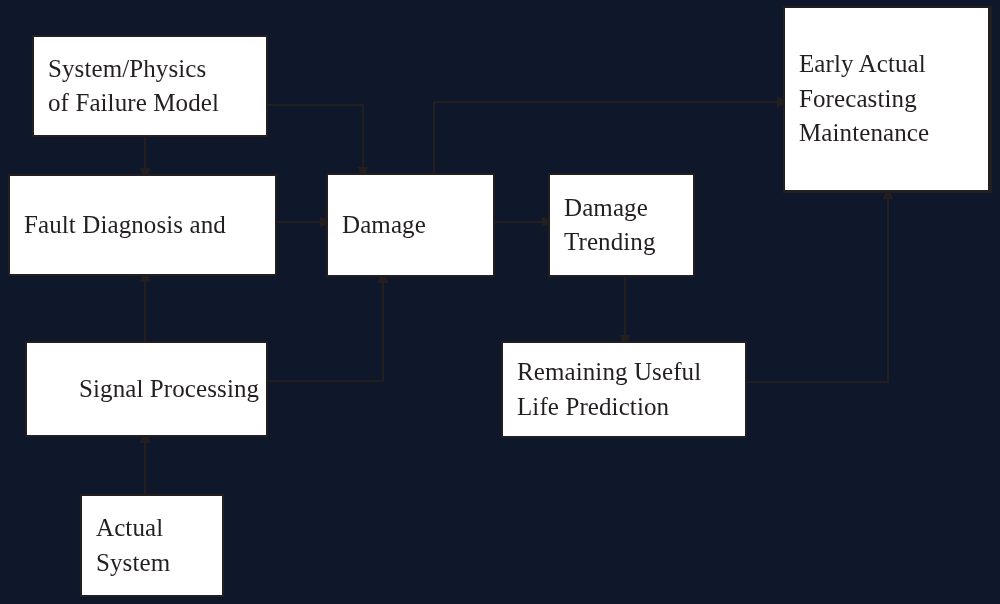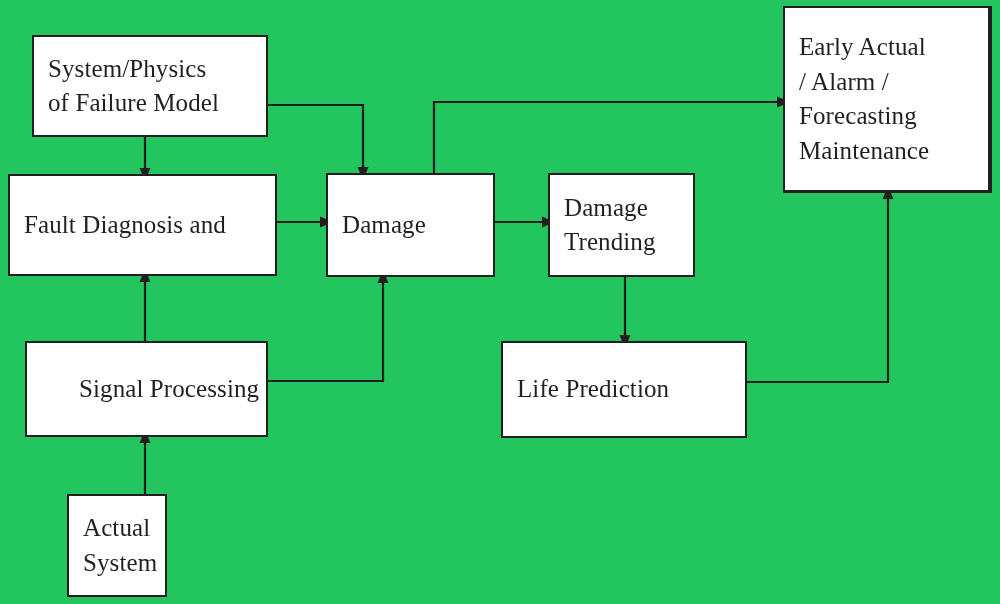--- a/index.html
+++ b/index.html
@@ -7,21 +7,21 @@
     padding: 0;
     background: #ffffff;
   }
   body {
     font-family: "Liberation Serif", "DejaVu Serif", serif;
   }
   #diagram-root {
     position: relative;
     width: 1000px;
     height: 604px;
-    background: #22c55e;
+    background: #0f172a;
     overflow: hidden;
   }
   #edge-layer {
     position: absolute;
     left: 0;
     top: 0;
     width: 1000px;
     height: 604px;
   }
   .node {
@@ -107,29 +107,29 @@
       </div>
       <div class="node" style="left: 326px; top: 173px; width: 169px; height: 104px; border-color: rgb(35, 31, 32);">
         <span class="line" style="color: rgb(35, 31, 32);">Damage</span>
       </div>
       <div class="node" style="left: 548px; top: 173px; width: 147px; height: 104px; border-color: rgb(35, 31, 32);">
         <span class="line" style="color: rgb(35, 31, 32);">Damage</span>
         <span class="line" style="color: rgb(35, 31, 32);">Trending</span>
       </div>
       <div class="node shadowed" style="left: 783px; top: 6px; width: 209px; height: 187px; border-color: rgb(35, 31, 32);">
         <span class="line" style="color: rgb(35, 31, 32);">Early Actual</span>
-        <span class="line" style="color: rgb(35, 31, 32);">/ Alarm /</span>
         <span class="line" style="color: rgb(35, 31, 32);">Forecasting</span>
         <span class="line" style="color: rgb(35, 31, 32);">Maintenance</span>
       </div>
       <div class="node" style="left: 25px; top: 341px; width: 243px; height: 96px; border-color: rgb(35, 31, 32);">
         <span class="line" style="color: rgb(35, 31, 32); margin-left: 38px;">Signal Processing</span>
       </div>
       <div class="node" style="left: 501px; top: 341px; width: 246px; height: 97px; border-color: rgb(35, 31, 32);">
+        <span class="line" style="color: rgb(35, 31, 32);">Remaining Useful</span>
         <span class="line" style="color: rgb(35, 31, 32);">Life Prediction</span>
       </div>
-      <div class="node" style="left: 67px; top: 494px; width: 100px; height: 103px; border-color: rgb(35, 31, 32);">
+      <div class="node" style="left: 80px; top: 494px; width: 144px; height: 103px; border-color: rgb(35, 31, 32);">
         <span class="line" style="color: rgb(35, 31, 32);">Actual</span>
         <span class="line" style="color: rgb(35, 31, 32);">System</span>
       </div>
     </div>
 
 </div>
 
 </body></html>

